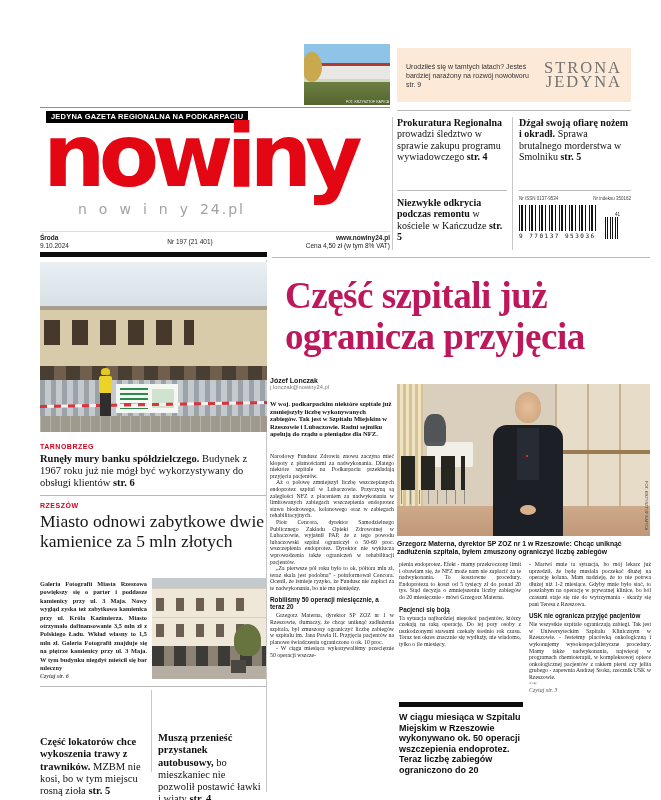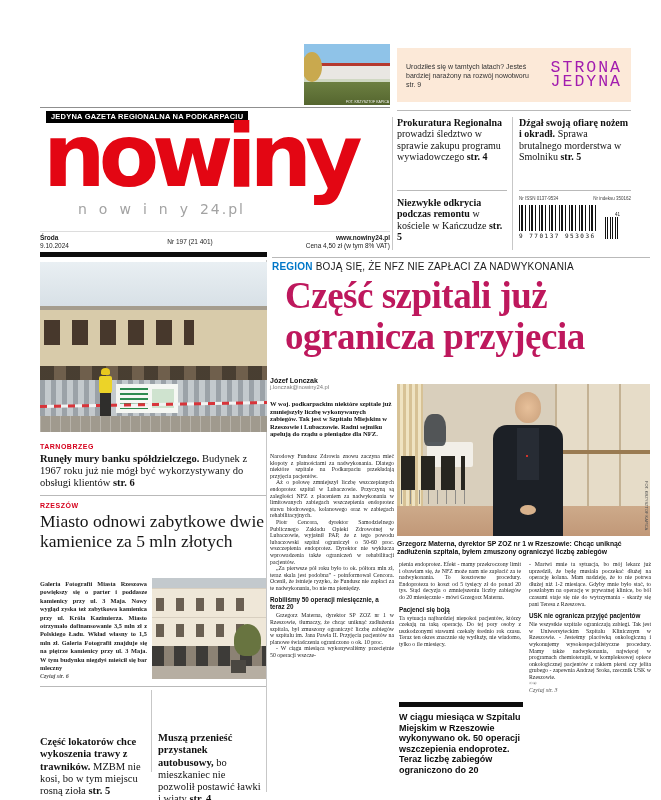--- a/index.html
+++ b/index.html
@@ -19,21 +19,21 @@
   .pcla-roof{position:absolute;left:8px;top:19px;width:78px;height:4px;background:#b5392f;}
   .pcla-grass{position:absolute;left:0;bottom:0;width:100%;height:23px;
               background:linear-gradient(#6c7f41,#55662f);}
   .pcla-tree{position:absolute;left:-2px;top:8px;width:20px;height:30px;background:#c9a94e;border-radius:50%;}
   .t-photo .credit{position:absolute;right:1px;bottom:1px;font-size:3.5px;color:#f3f3f3;
                    font-family:"Liberation Sans",sans-serif;}
   
   .health{left:397px;top:48px;width:234px;height:54px;background:#fce9d8;display:flex;
           align-items:center;justify-content:space-between;padding:0 9px;box-sizing:border-box;}
   .health-text{width:126px;font-family:"Liberation Sans",sans-serif;font-size:7px;line-height:9px;color:#333;}
-  .health-logo{text-align:right;font-size:16.5px;line-height:14px;letter-spacing:2px;color:#a21caf;font-family:Liberation Mono, monospace;}
+  .health-logo{text-align:right;font-size:16.5px;line-height:14px;letter-spacing:2px;color:#737373;}
 
   
   .tagline{left:46px;top:111px;background:#000;color:#fff;display:inline-block;
            font-family:"Liberation Sans",sans-serif;font-weight:bold;font-size:7.5px;
            line-height:12px;padding:0 5px;letter-spacing:.2px;}
   .logo{left:43px;top:112px;font-family:"DejaVu Sans",sans-serif;font-weight:bold;
         font-size:88px;line-height:1;color:#e30613;letter-spacing:-7px;}
   .sublogo{left:78px;top:201px;font-family:"DejaVu Sans",sans-serif;font-size:14px;color:#a3a3a3;}
   .sublogo .sp1{letter-spacing:12px;}
   .sublogo .sp2{letter-spacing:2px;}
@@ -269,23 +269,20 @@
   <div class="rule" style="left:40px;top:686px;width:226px;"></div>
 
   <div class="abs lr-teaser" style="left:40px;top:692px;width:107px;margin-top:44px;">
     <span class="b">Część lokatorów chce wykoszenia trawy z trawników. </span><span>MZBM nie kosi, bo w tym miejscu rosną zioła </span><span class="b">str. 5</span>
   </div>
   <div class="vrule" style="left:151px;top:690px;height:82px;"></div>
   <div class="abs lr-teaser" style="left:158px;top:732px;width:106px;">
     <span class="b">Muszą przenieść przystanek autobusowy, </span><span>bo mieszkaniec nie pozwolił postawić ławki i wiaty </span><span class="b">str. 4</span>
   </div>
 
-  <div class="abs a-kicker" style="left:272px;top:261px;">
-    <span class="sec">REGION</span><span> BOJĄ SIĘ, ŻE NFZ NIE ZAPŁACI ZA NADWYKONANIA</span>
-  </div>
   <div class="abs a-headline" style="left:270px;top:275px;width:388px;">Część szpitali już ogranicza przyjęcia</div>
 
   <div class="abs" style="left:270px;top:377px;">
     <div class="a-author">Józef Lonczak</div>
     <div class="a-email">j.lonczak@nowiny24.pl</div>
   </div>
   <div class="abs a-lead" style="left:270px;top:400px;width:124px;">W woj. podkarpackim niektóre szpitale już zmniejszyły liczbę wykonywanych zabiegów. Tak jest w Szpitalu Miejskim w Rzeszowie i Lubaczowie. Radni sejmiku apelują do rządu o pieniądze dla NFZ.</div>
 
   <div class="abs body-col" style="left:270px;top:453px;width:124px;height:342px;">
     <p>Narodowy Fundusz Zdrowia znowu zaczyna mieć kłopoty z płatnościami za nadwykonania. Dlatego niektóre szpitale na Podkarpaciu przekładają przyjęcia pacjentów.</p>

